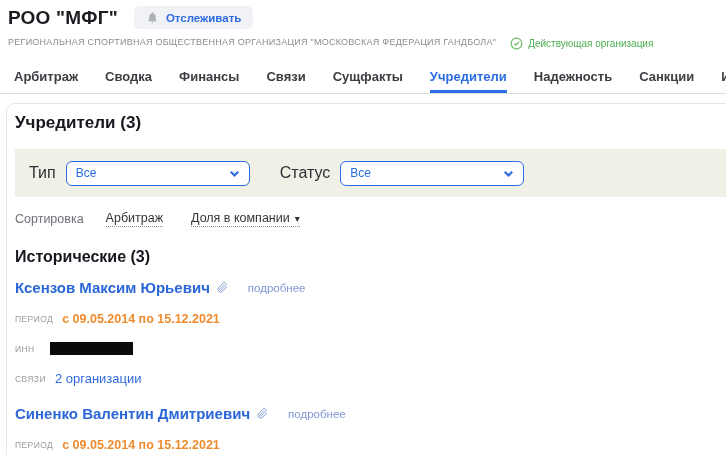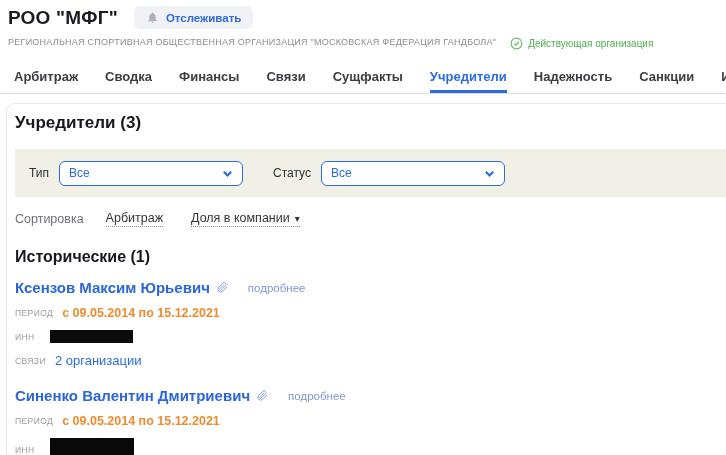--- a/index.html
+++ b/index.html
@@ -48,21 +48,21 @@
     border-top-left-radius: 9px; background: #fff;
     padding: 9px 0 0 8px;
   }
   .section-title { font-size: 17px; font-weight: 700; color: #17171f; }
 
   .filter-bar {
     margin-top: 16px; background: #f1f0e6; height: 48px;
     display: flex; align-items: center; gap: 12px; padding-left: 14px;
   }
   .filter-group { display: flex; align-items: center; gap: 10px; margin-right: 18px; }
-  .filter-label { font-size: 12px; color: #2e2e35; }
+  .filter-label { font-size: 16px; color: #2e2e35; }
   .select-box {
     width: 184px; height: 25px; background: #fff;
     border: 1.5px solid #2b6ce2; border-radius: 6px;
     display: flex; align-items: center; justify-content: space-between;
     padding: 0 9px; cursor: pointer;
   }
   .select-box .val { font-size: 12px; color: #2b6ce2; }
   .chev { width: 11px; height: 11px; stroke: #2b6ce2; stroke-width: 2.4; fill: none; }
 
   .sort-row { display: flex; align-items: center; margin-top: 14px; font-size: 12.5px; }
@@ -77,21 +77,21 @@
 
   
   .founders { margin-top: 13px; }
   .founder { margin-bottom: 19px; }
   .f-name-row { display: flex; align-items: baseline; gap: 7px; }
   .f-name { font-size: 15px; font-weight: 700; color: #2b67d9; cursor: pointer; }
   .f-details { display: inline-flex; align-items: center; gap: 20px; cursor: pointer; }
   .f-details .txt { font-size: 11.5px; color: #7f96d2; }
   .clip { width: 11px; height: 11px; stroke: #7f96d2; stroke-width: 2; fill: none; }
 
-  .f-row { display: flex; align-items: center; margin-top: 10px; }
+  .f-row { display: flex; align-items: center; margin-top: 16px; }
   .f-label {
     font-size: 8.5px; color: #9a9aa2; text-transform: uppercase;
     letter-spacing: .4px; margin-right: 9px; min-width: 26px;
   }
   .f-period { font-size: 12.5px; font-weight: 700; color: #ee8b2e; }
   .redaction { width: 83px; height: 13px; background: #0a0a0a; }
   .founder:nth-child(2) .redaction { width: 84px; height: 24px; }
   .f-links { font-size: 13px; color: #2e6be0; cursor: pointer; }
 </style>
 </head>
@@ -162,21 +162,21 @@
       </div>
     </div>
   </div>
 
   <div class="sort-row">
     <span class="sort-label">Сортировка</span>
     <span class="sort-opt">Арбитраж</span>
     <span class="sort-opt"><span>Доля в компании</span><span class="sort-caret">▾</span></span>
   </div>
 
-  <h3 class="hist-title">Исторические (1)</h3>
+  <h3 class="hist-title">Исторические (3)</h3>
 
   <div class="founders">
     <div class="founder">
       <div class="f-name-row">
         <span class="f-name">Ксензов Максим Юрьевич</span>
         <span class="f-details">
           <svg class="clip" viewBox="0 0 24 24">
             <path d="M21.44 11.05l-9.19 9.19a6 6 0 0 1-8.49-8.49l9.19-9.19a4 4 0 0 1 5.66 5.66l-9.2 9.19a2 2 0 0 1-2.83-2.83l8.49-8.48"></path>
           </svg>
           <span class="txt">подробнее</span>

